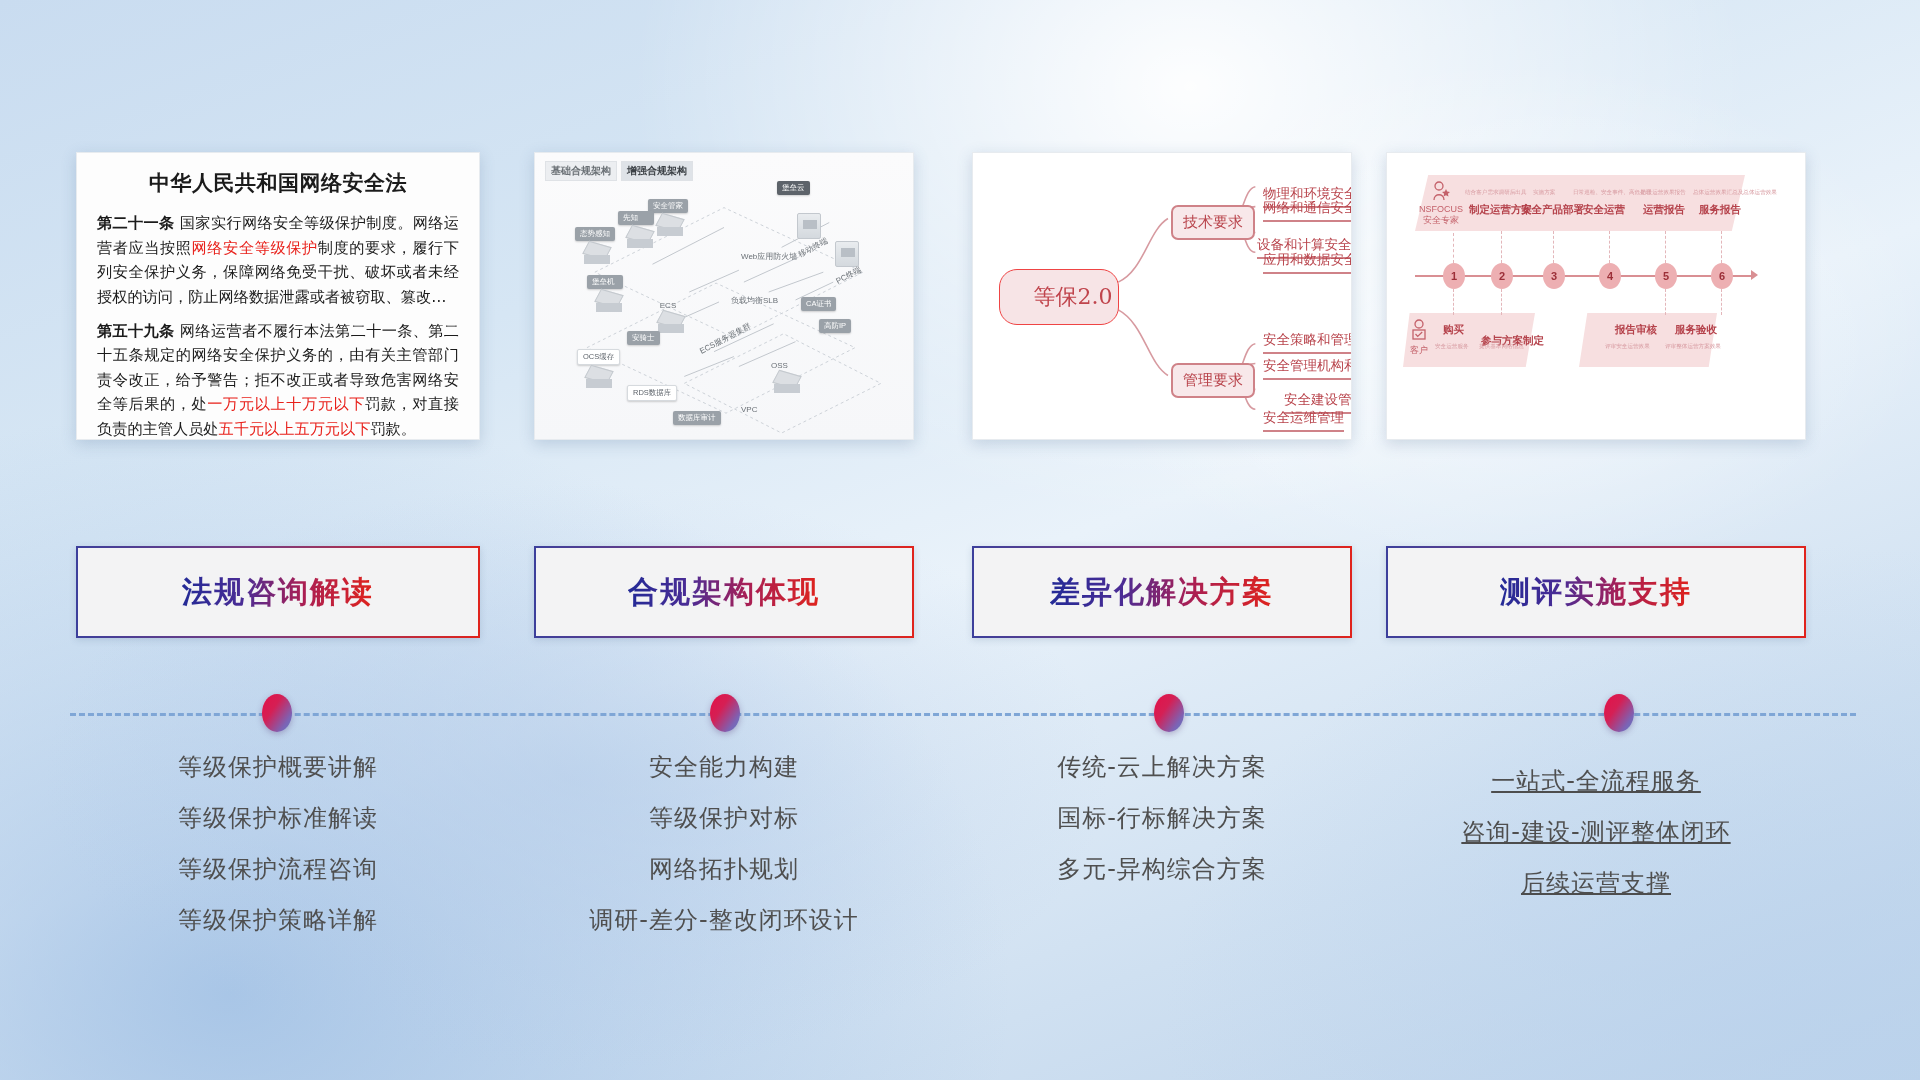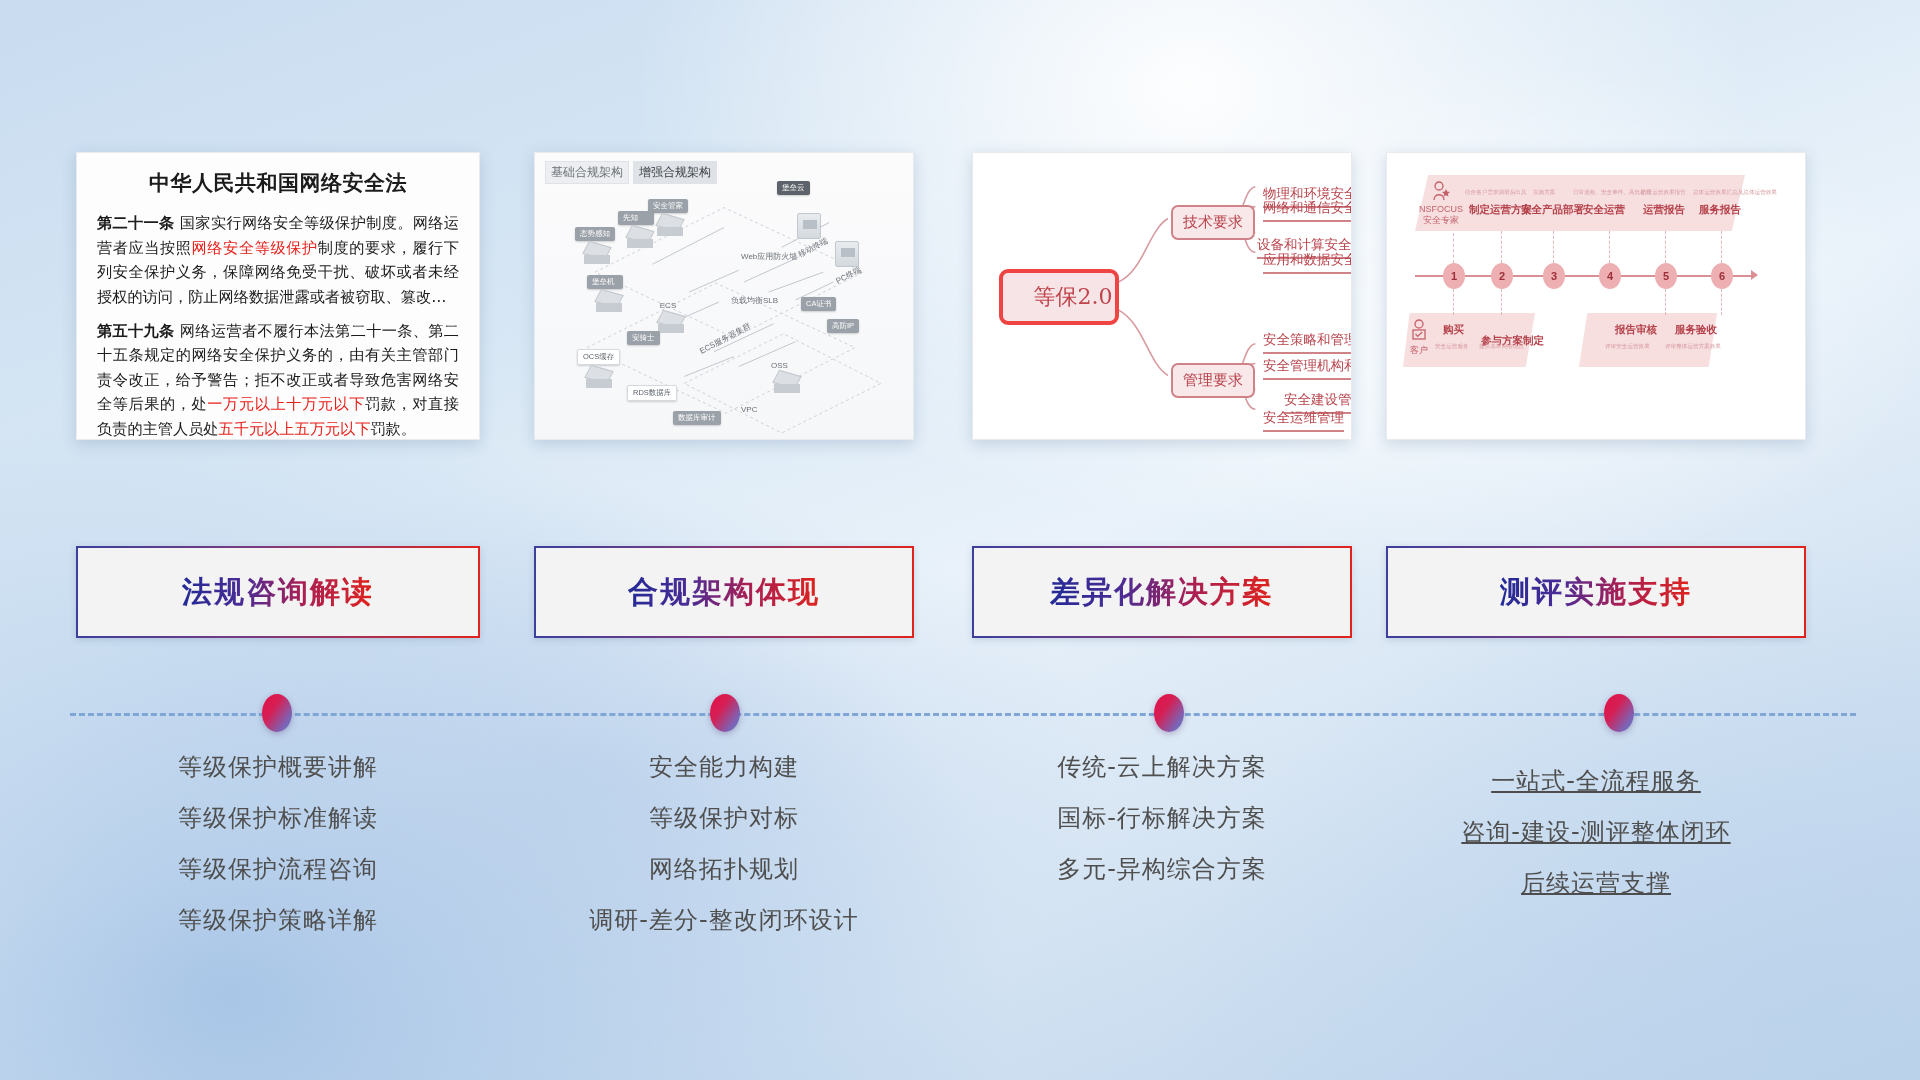--- a/index.html
+++ b/index.html
@@ -37,39 +37,39 @@
   .law-title{text-align:center;font-weight:bold;font-size:21px;letter-spacing:.5px;margin-bottom:14px;
     font-family:"DejaVu Sans","Liberation Sans",sans-serif;}
   .law-p{font-size:15.2px;line-height:1.62;text-align:justify;margin-bottom:9px;
     font-family:"DejaVu Sans","Liberation Sans",sans-serif;}
   .law-p b{font-weight:bold;}
   .hl{color:#e8201a;}
 
   
   .arch{position:relative;width:100%;height:100%;background:linear-gradient(180deg,#fbfbfc,#f6f7f9);}
   .arch-tabs{position:absolute;left:10px;top:8px;display:flex;gap:4px;}
-  .arch-tab{font-size:12px;color:#6b7176;background:#eceef1;border:1px solid #dfe2e6;padding:2px 5px;}
+  .arch-tab{font-size:10px;color:#6b7176;background:#eceef1;border:1px solid #dfe2e6;padding:2px 5px;font-weight:bold;}
   .arch-tab.active{background:#dfe3e8;color:#3b4045;}
   .node{position:absolute;}
   .chip{font-size:7.5px;color:#fff;background:#9aa1a8;padding:2px 5px;border-radius:2px;white-space:nowrap;
     box-shadow:0 1px 2px rgba(0,0,0,.18);}
   .chip.dark{background:#5d636a;margin-left:46px;}
   .chip.light{background:#fff;color:#5d636a;border:1px solid #d6dade;}
   .lbl{font-size:8px;color:#6a7076;white-space:nowrap;}
   .cube{width:30px;height:22px;position:relative;}
   .cube i{position:absolute;display:block;}
   .cube .top{width:26px;height:13px;background:#dcdfe3;transform:skewX(-28deg) skewY(14deg);left:3px;top:1px;border:1px solid #c4c9ce;}
   .cube .face{width:26px;height:9px;background:#c7ccd2;left:3px;top:12px;}
   .srv{width:24px;height:26px;background:linear-gradient(180deg,#e9ecef,#d4d9de);border:1px solid #c3c8ce;border-radius:2px;}
   .srv::after{content:"";position:absolute;left:5px;top:6px;width:14px;height:9px;background:#b9bfc6;}
 
   
   .mind{position:relative;width:100%;height:100%;background:#fff;}
-  .mm-root{position:absolute;left:26px;top:116px;width:120px;height:56px;border:4px solid #ef4444;
-    background:#f7e4e6;border-radius:9px;display:flex;align-items:center;justify-content:center;
+  .mm-root{position:absolute;left:26px;top:116px;width:120px;height:56px;border:1px solid #ef4444;
+    background:#f7e4e6;border-radius:18px;display:flex;align-items:center;justify-content:center;
     color:#c0444c;font-size:22px;font-family:"DejaVu Serif","Liberation Serif",serif;padding-left:28px;}
   .mm-branch{position:absolute;border:2.5px solid #cf8288;background:#f8e8ea;border-radius:7px;
     padding:6px 10px;color:#b8434b;font-size:15px;font-family:"DejaVu Serif","Liberation Serif",serif;white-space:nowrap;}
   .mm-leaf{position:absolute;color:#b8434b;font-size:13.5px;white-space:nowrap;
     font-family:"DejaVu Serif","Liberation Serif",serif;padding-bottom:3px;border-bottom:2.5px solid #cf8288;}
   .mm-svg{position:absolute;left:0;top:0;width:100%;height:100%;}
 
   
   .proc{position:relative;width:100%;height:100%;background:#fff;padding:14px;}
   .band{position:absolute;background:#f7dfe0;}
@@ -213,21 +213,21 @@
         </div>
         <div class="node" style="left:196px;top:142px;">
           <div class="lbl">负载均衡SLB</div>
         </div>
         <div class="node" style="left:206px;top:98px;">
           <div class="lbl">Web应用防火墙</div>
         </div>
         <div class="node" style="left:266px;top:144px;">
           <div class="chip">CA证书</div>
         </div>
-        <div class="node" style="left:292px;top:166px;">
+        <div class="node" style="left:284px;top:166px;">
           <div class="chip">高防IP</div>
         </div>
         <div class="node" style="left:262px;top:60px;">
           <div class="srv" style="position:relative;"></div>
           <div class="lbl" style="transform:rotate(-28deg);margin-top:3px;">移动终端</div>
         </div>
         <div class="node" style="left:300px;top:88px;">
           <div class="srv" style="position:relative;"></div>
           <div class="lbl" style="transform:rotate(-28deg);margin-top:3px;">PC终端</div>
         </div>

